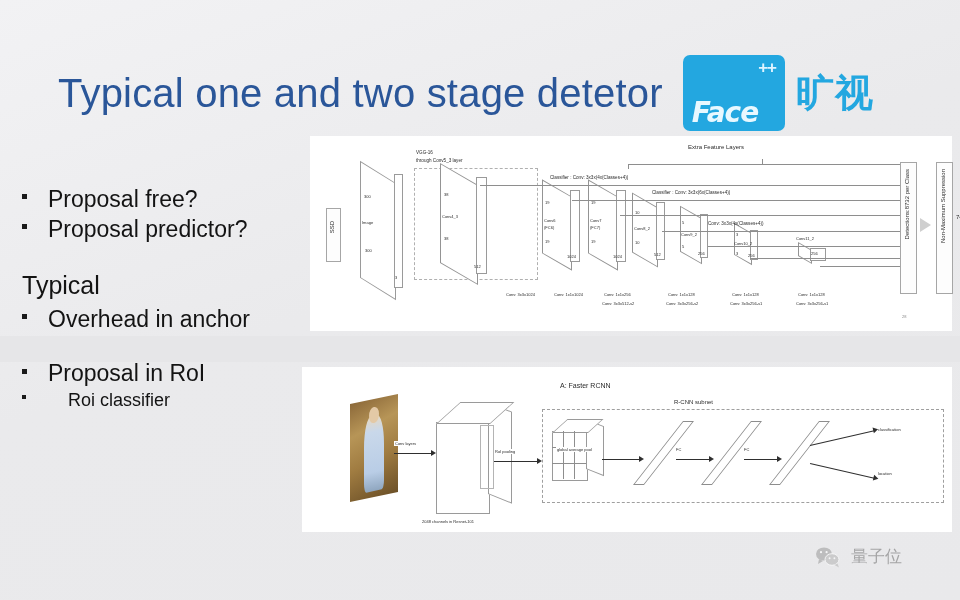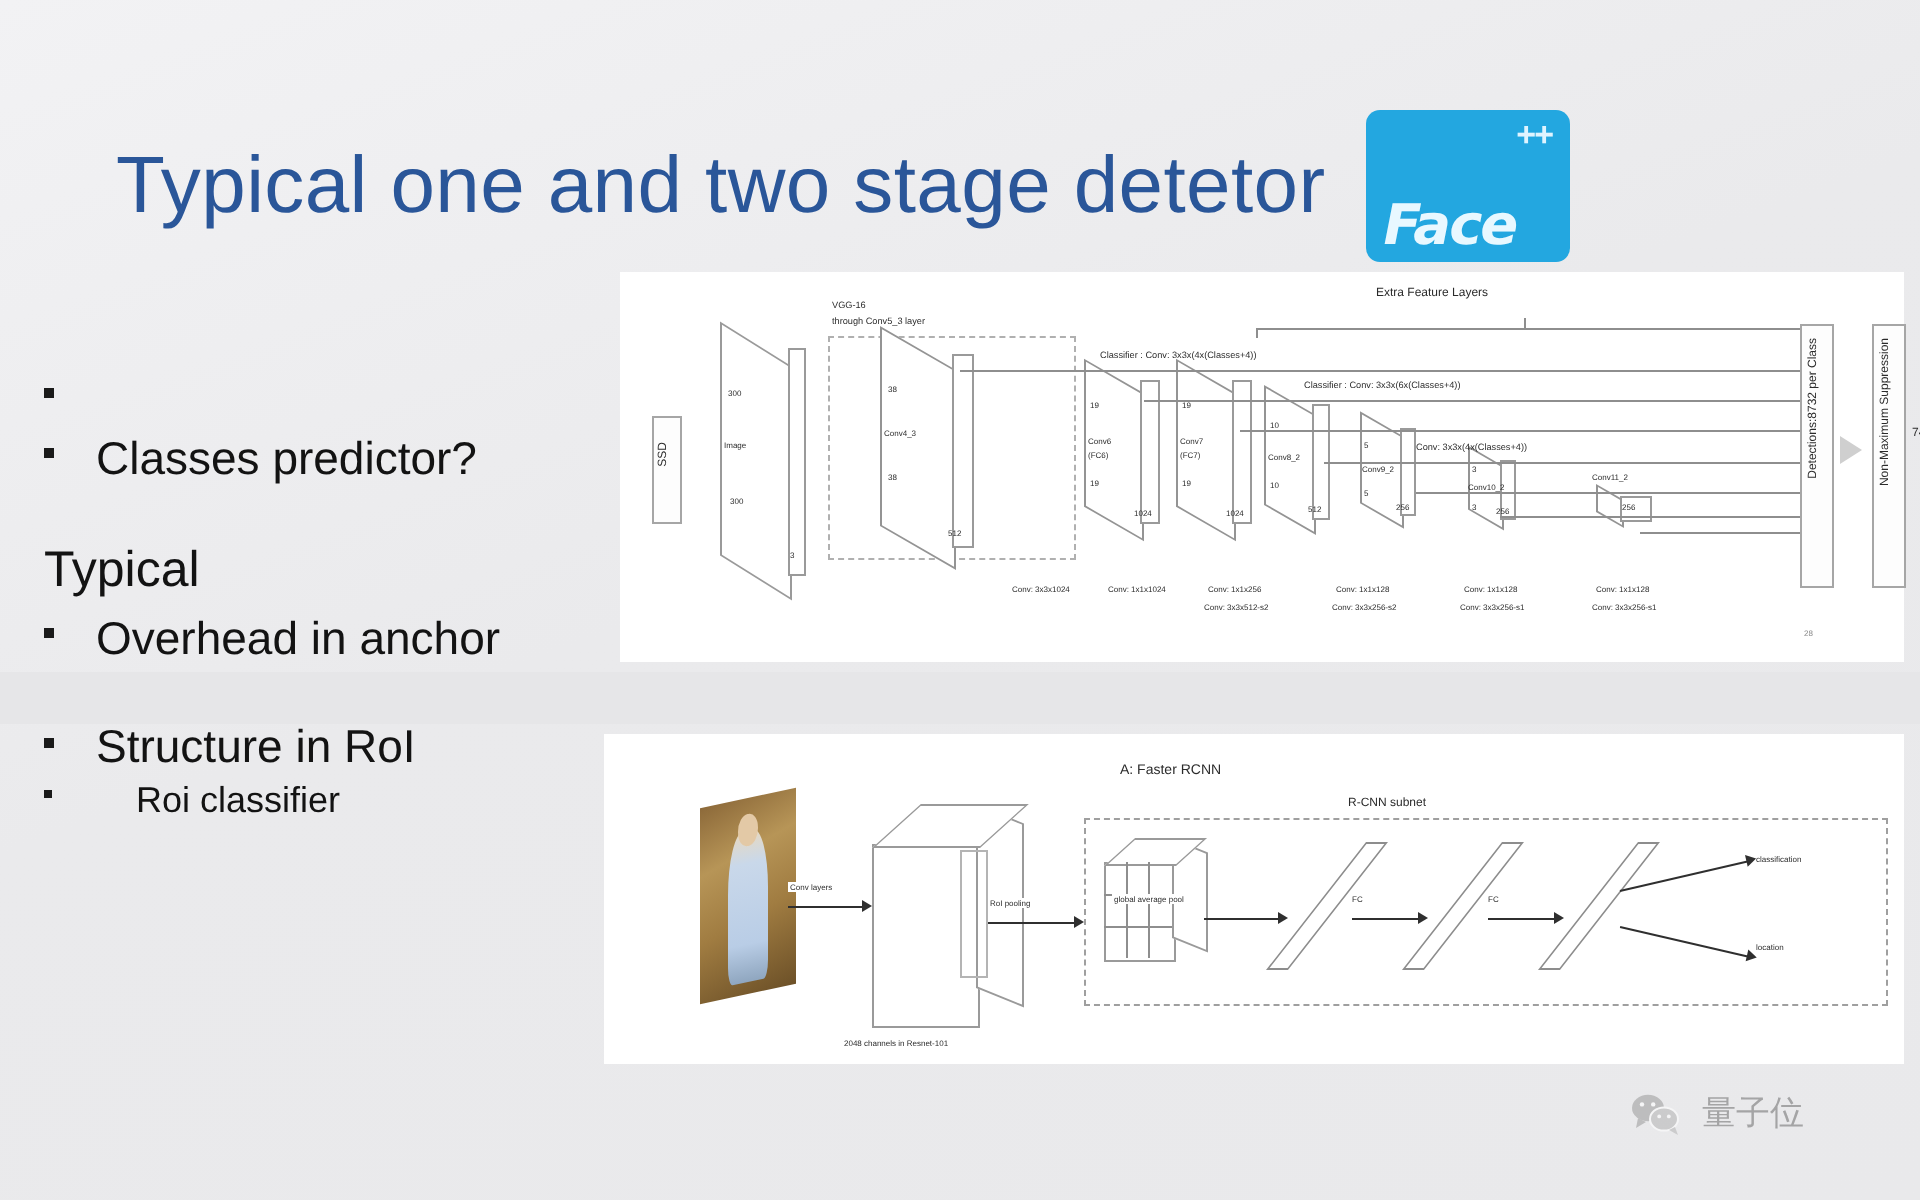--- a/index.html
+++ b/index.html
@@ -80,44 +80,46 @@
 <body>
 
 <div id="slide">
 
   <div class="title-row">
     <div class="title-text">Typical one and two stage detetor</div>
     <div class="logo-box">
       <span class="logo-face">Face</span>
       <span class="logo-plus">++</span>
     </div>
+    <div class="logo-cn">旷视</div>
   </div>
 
   <div class="outline">
     <div class="lvl1">
       <span class="bl"><span class="sq"></span></span>
+      <span>Proposal free?</span>
     </div>
     <div class="lvl1">
       <span class="bl"><span class="sq"></span></span>
-      <span>Classes predictor?</span>
+      <span>Proposal predictor?</span>
     </div>
 
     <div class="gap"></div>
 
     <div class="lvl0">Typical</div>
     <div class="lvl1">
       <span class="bl"><span class="sq"></span></span>
       <span>Overhead in anchor</span>
     </div>
     <div class="lvl2">
       <span class="bl"><span class="sq"></span></span>
     </div>
     <div class="lvl1">
       <span class="bl"><span class="sq"></span></span>
-      <span>Structure in RoI</span>
+      <span>Proposal in RoI</span>
     </div>
     <div class="lvl2">
       <span class="bl"><span class="sq"></span></span>
       <span>Roi classifier</span>
     </div>
   </div>
 
   <div class="separator"></div>
 
   <div class="panel" id="panel-ssd">

